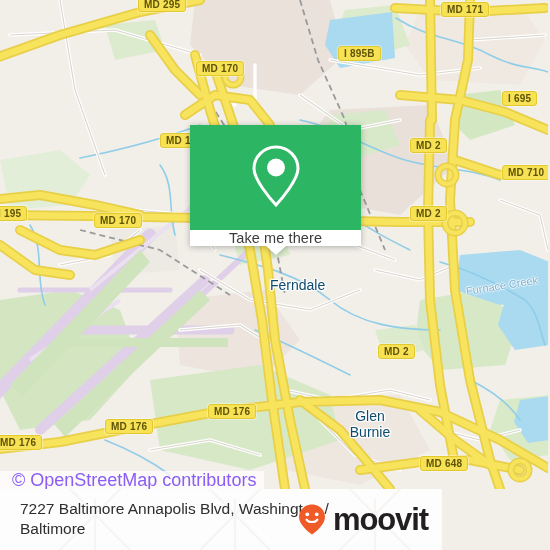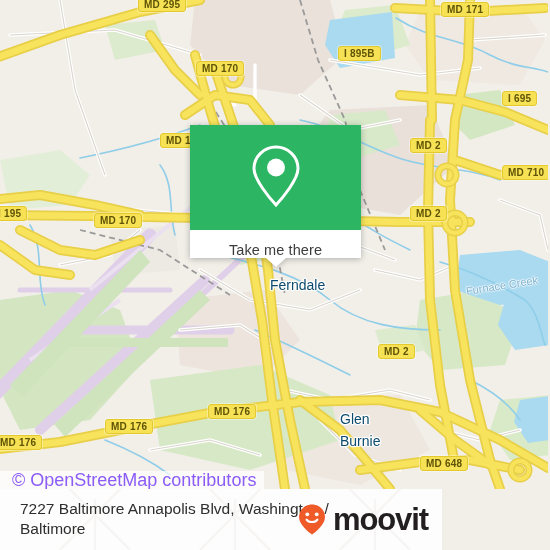--- a/index.html
+++ b/index.html
@@ -44,21 +44,21 @@
   .place {
     position: absolute;
     color: #0c4a6e;
     font-size: 14px;
     line-height: 14px;
     white-space: nowrap;
     text-shadow:
       1.2px 0 1px #fff, -1.2px 0 1px #fff, 0 1.2px 1px #fff, 0 -1.2px 1px #fff,
       1px 1px 1px #fff, -1px -1px 1px #fff, 1px -1px 1px #fff, -1px 1px 1px #fff;
   }
-  .place.two { line-height: 22px; white-space: normal; width: 60px;}
+  .place.two { line-height: 16px; white-space: normal; text-align: center; width: 60px;}
   .water-label {
     position: absolute;
     color: #7fb3d0;
     font-size: 11px;
     white-space: nowrap;
     transform: rotate(-9deg);
     transform-origin: left center;
     text-shadow: 1px 0 1px rgba(255,255,255,.8), -1px 0 1px rgba(255,255,255,.8),
                  0 1px 1px rgba(255,255,255,.8), 0 -1px 1px rgba(255,255,255,.8);
   }
@@ -85,21 +85,21 @@
     filter: drop-shadow(0 1px 3px rgba(0,0,0,.28));
   }
   #popup-body {
     height: 105px;
     background: #2cb563;
     display: flex;
     align-items: center;
     justify-content: center;
   }
   #popup-footer {
-    height: 28px;
+    height: 16px;
     background: #fff;
     display: flex;
     align-items: flex-end;
     justify-content: center;
     position: relative;
   }
   #popup-footer span {
     color: #3c3c3c;
     font-size: 14.5px;
     letter-spacing: .1px;

